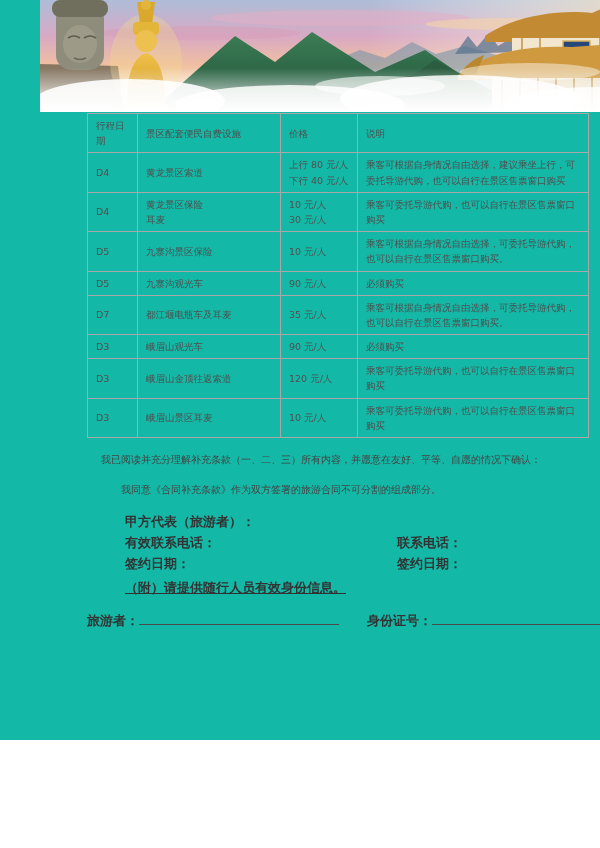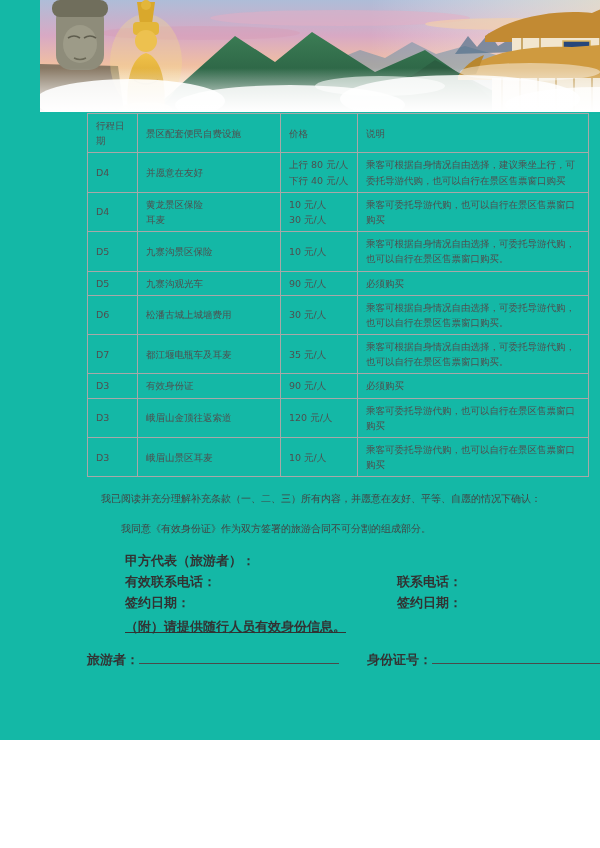--- a/index.html
+++ b/index.html
@@ -202,21 +202,21 @@
       </colgroup>
     <tbody>
         <tr>
       <th>行程日期</th>
       <th>景区配套便民自费设施</th>
       <th>价格</th>
       <th>说明</th>
     </tr>
     <tr>
       <td>D4</td>
-      <td>并愿意在友好</td>
+      <td>黄龙景区索道</td>
       <td>上行 80 元/人
 下行 40 元/人</td>
       <td>乘客可根据自身情况自由选择，建议乘坐上行，可委托导游代购，也可以自行在景区售票窗口购买</td>
     </tr>
     <tr>
       <td>D4</td>
       <td>黄龙景区保险
 耳麦</td>
       <td>10 元/人
 30 元/人</td>
@@ -228,55 +228,49 @@
       <td>10 元/人</td>
       <td>乘客可根据自身情况自由选择，可委托导游代购，也可以自行在景区售票窗口购买。</td>
     </tr>
     <tr>
       <td>D5</td>
       <td>九寨沟观光车</td>
       <td>90 元/人</td>
       <td>必须购买</td>
     </tr>
     <tr>
-      <td>D6</td>
-      <td>松潘古城上城墙费用</td>
-      <td>30 元/人</td>
-      <td>乘客可根据自身情况自由选择，可委托导游代购，也可以自行在景区售票窗口购买。</td>
-    </tr>
-    <tr>
       <td>D7</td>
       <td>都江堰电瓶车及耳麦</td>
       <td>35 元/人</td>
       <td>乘客可根据自身情况自由选择，可委托导游代购，也可以自行在景区售票窗口购买。</td>
     </tr>
     <tr>
       <td>D3</td>
-      <td>有效身份证</td>
+      <td>峨眉山观光车</td>
       <td>90 元/人</td>
       <td>必须购买</td>
     </tr>
     <tr>
       <td>D3</td>
       <td>峨眉山金顶往返索道</td>
       <td>120 元/人</td>
       <td>乘客可委托导游代购，也可以自行在景区售票窗口购买</td>
     </tr>
     <tr>
       <td>D3</td>
       <td>峨眉山景区耳麦</td>
       <td>10 元/人</td>
       <td>乘客可委托导游代购，也可以自行在景区售票窗口购买</td>
     </tr>
   </tbody>
     </table>
 
   <div class="decl">
     <p>我已阅读并充分理解补充条款（一、二、三）所有内容，并愿意在友好、平等、自愿的情况下确认：</p>
-    <p class="indent">我同意《有效身份证》作为双方签署的旅游合同不可分割的组成部分。</p>
+    <p class="indent">我同意《合同补充条款》作为双方签署的旅游合同不可分割的组成部分。</p>
   </div>
 
   <div class="sig">
     <div class="sig-row">
       <span>甲方代表（旅游者）：</span>
     </div>
     <div class="sig-row">
       <span>有效联系电话：</span>
       <span>联系电话：</span>
     </div>

